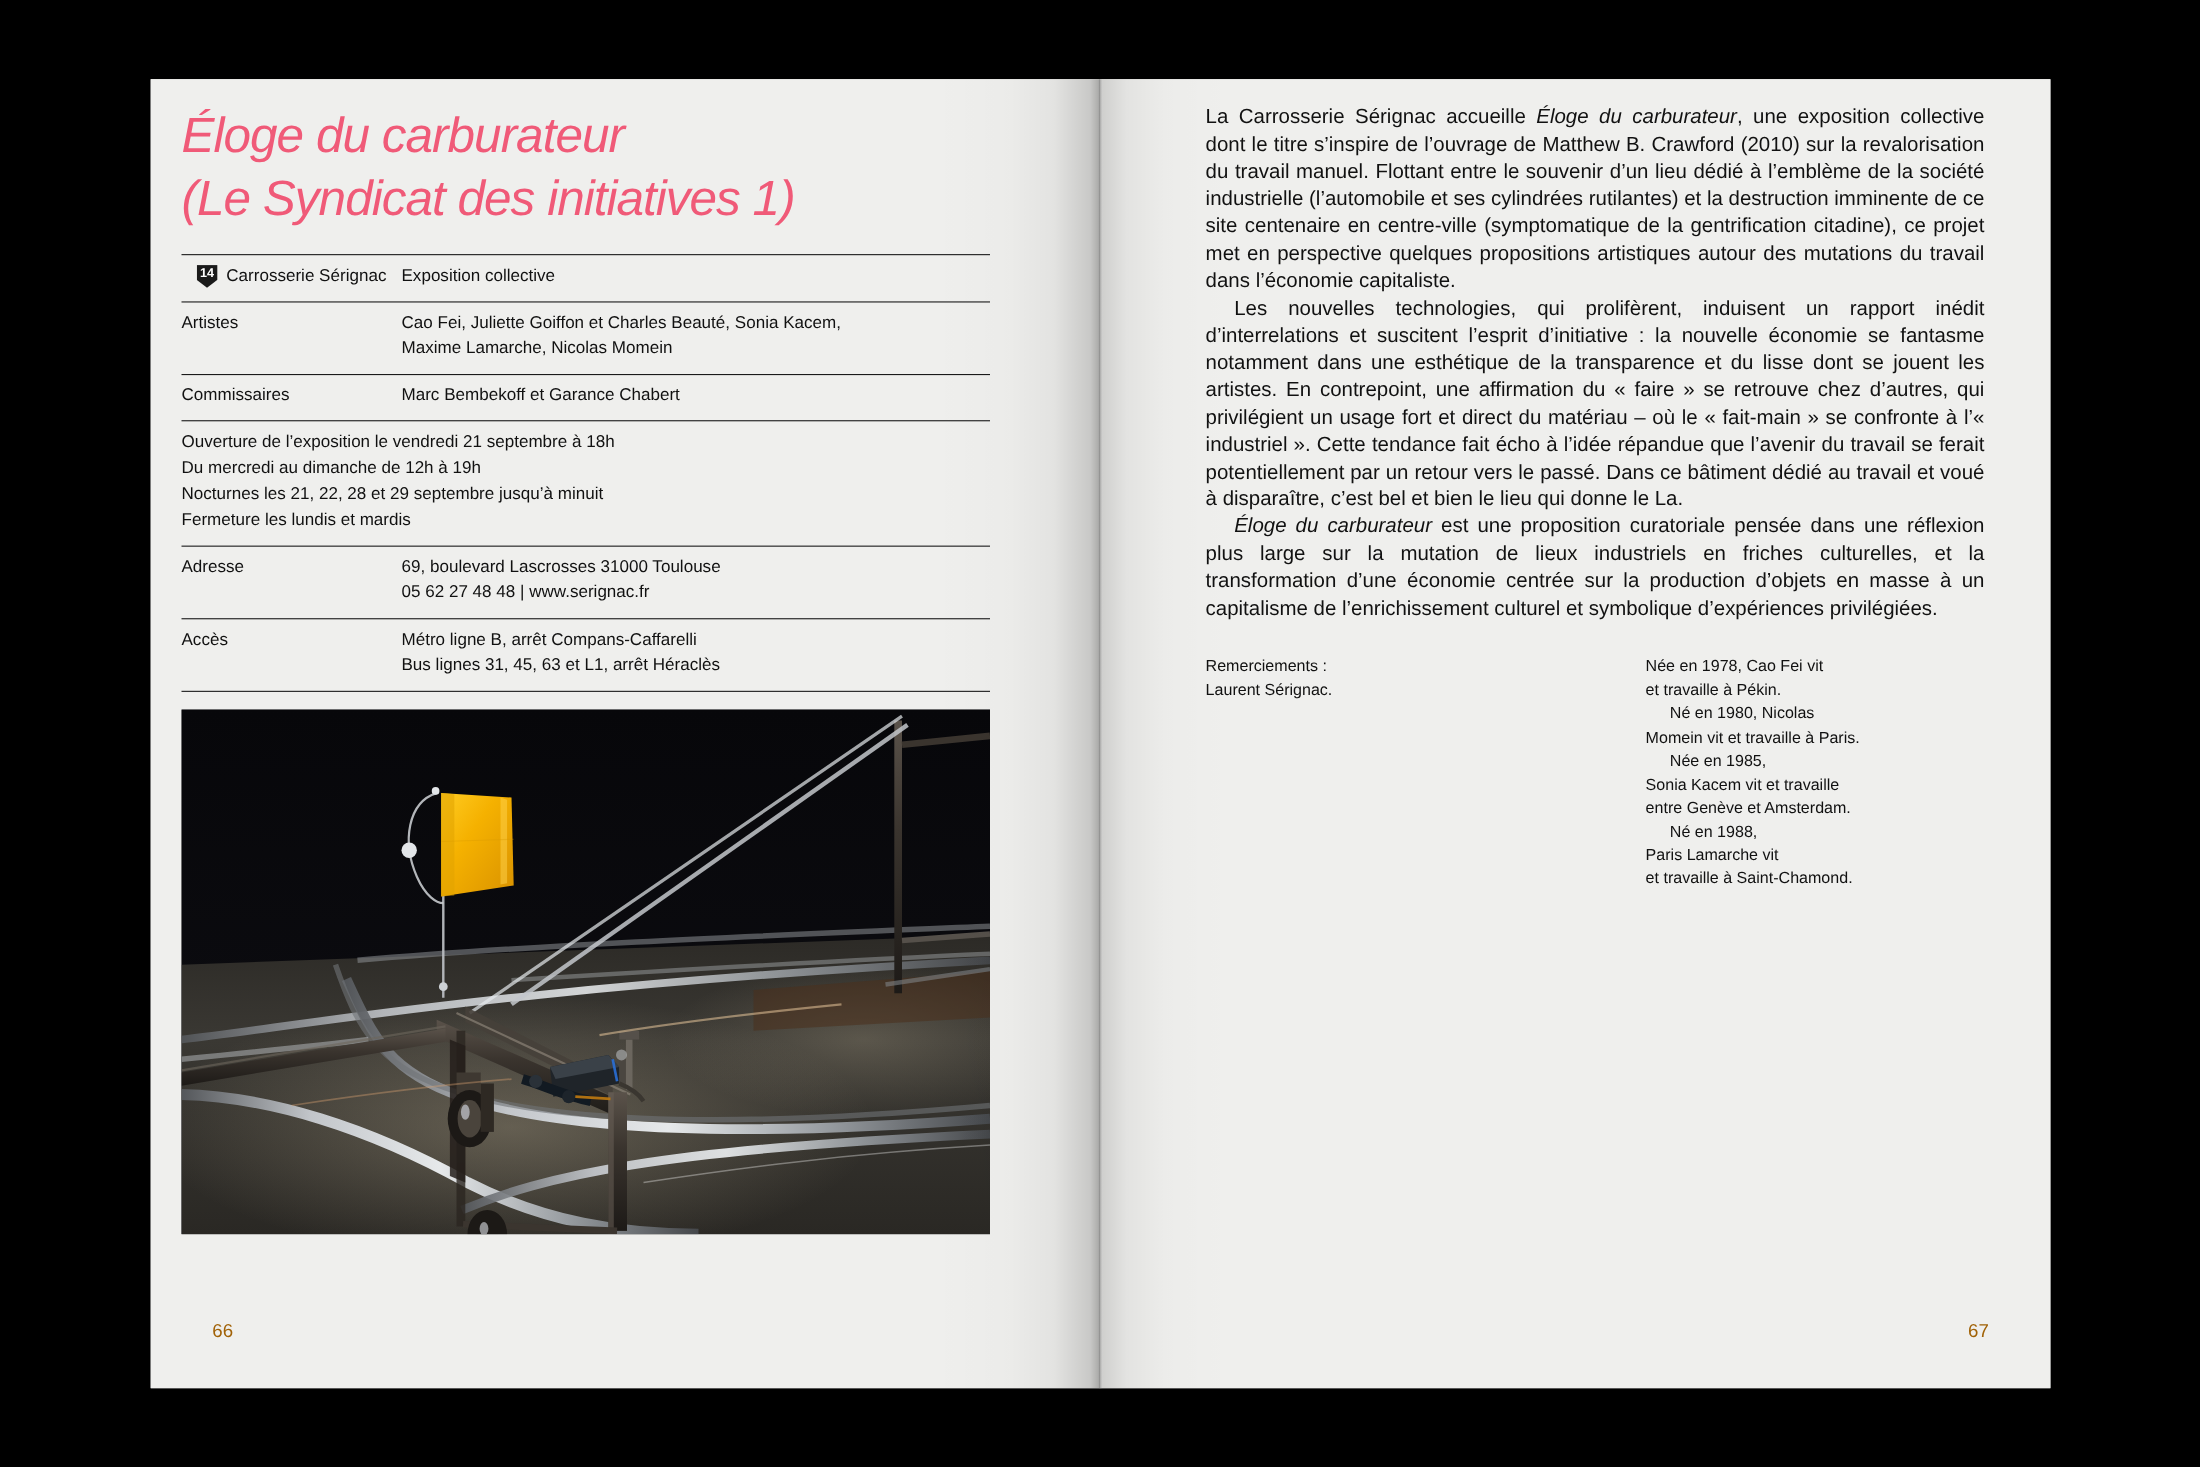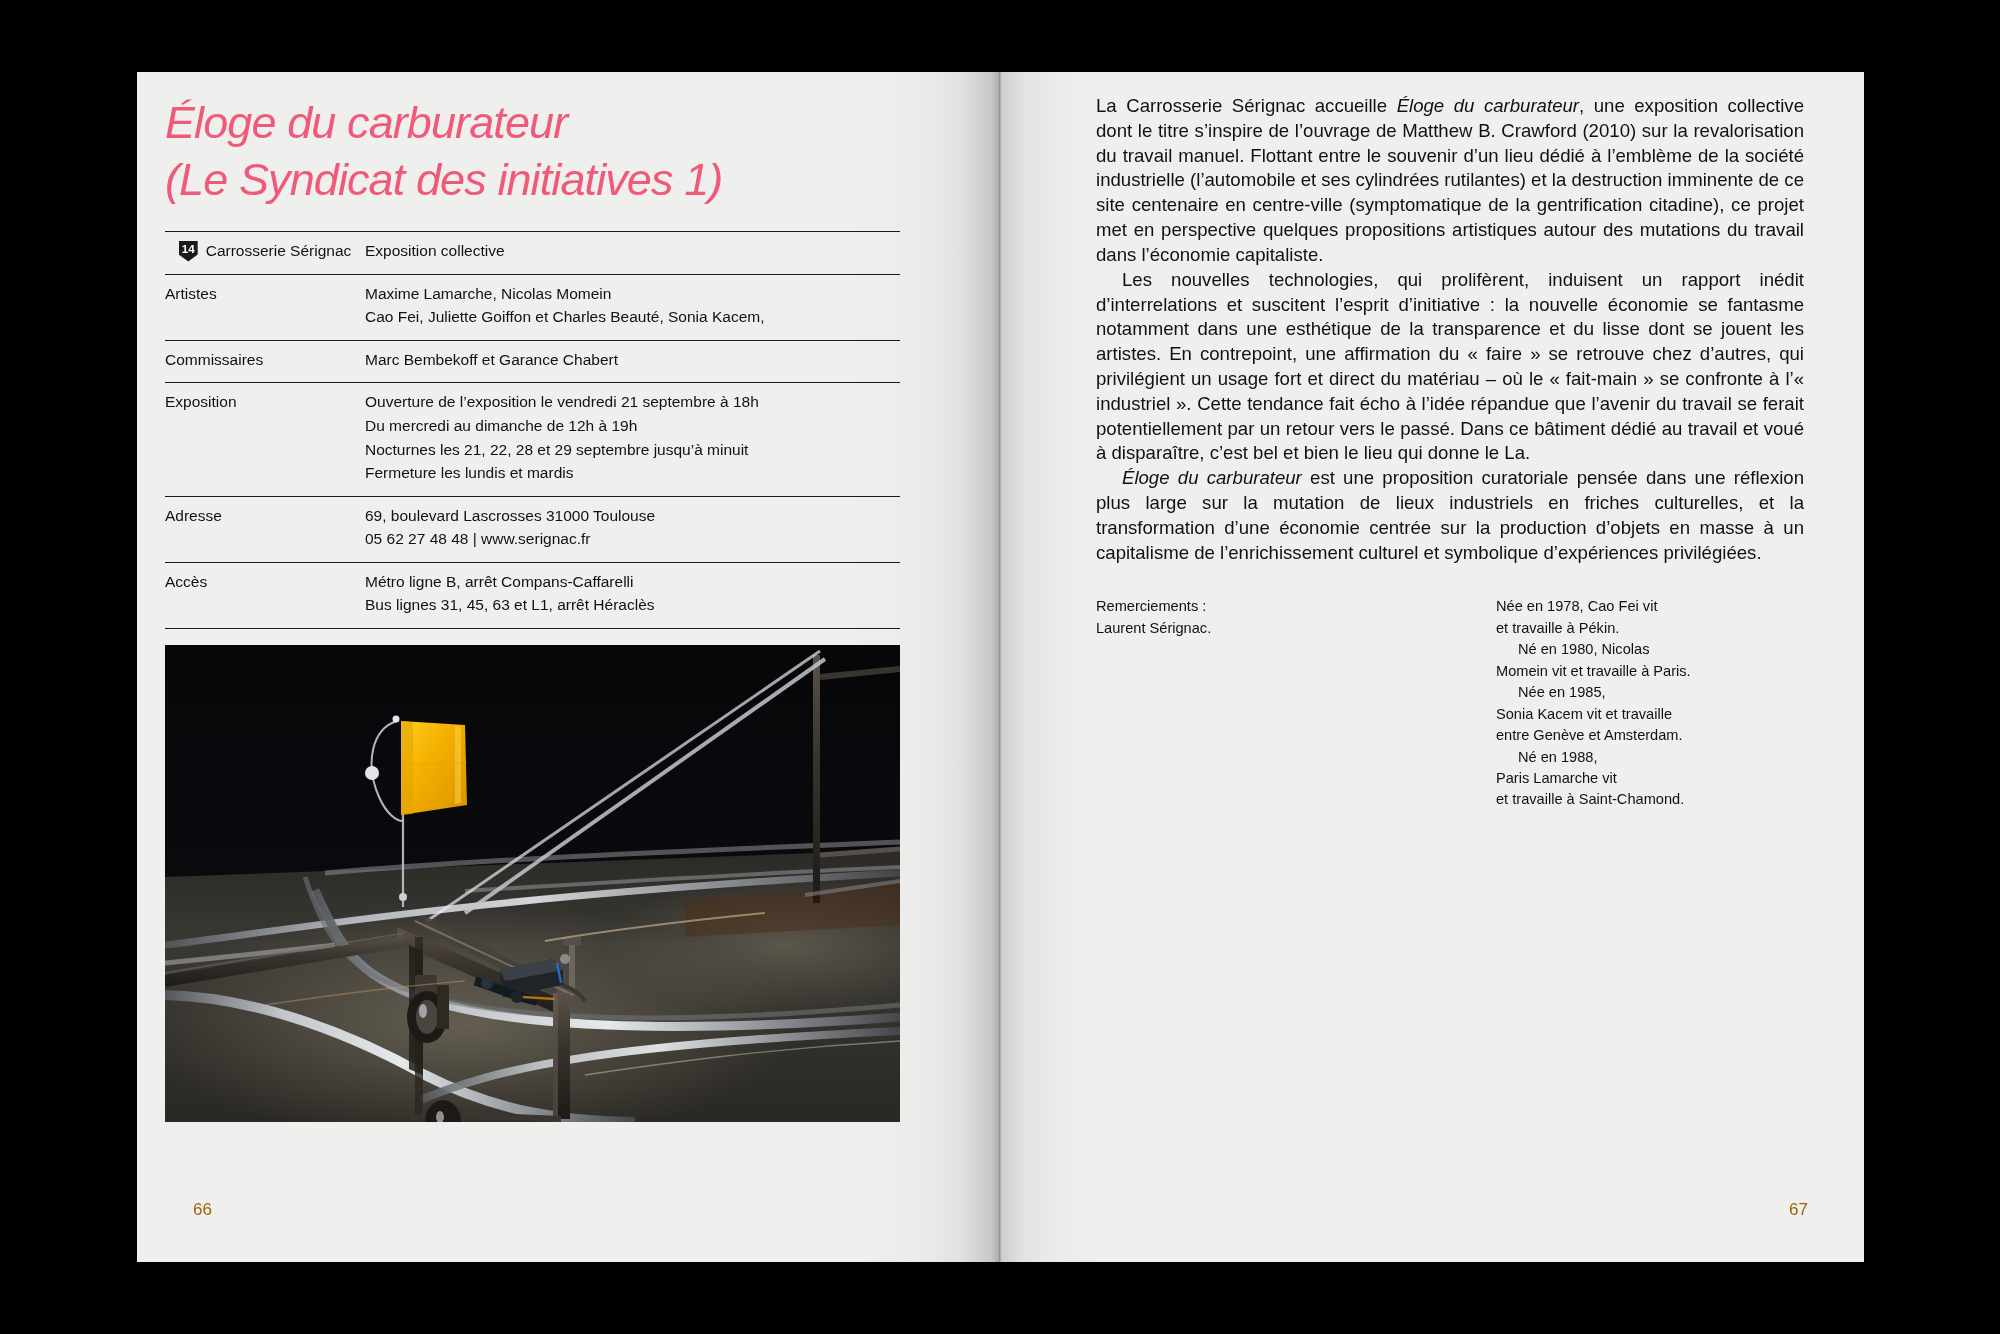--- a/index.html
+++ b/index.html
@@ -225,34 +225,33 @@
             <div class="info-label venue-cell">
               <span class="badge">14</span>
               <span>Carrosserie Sérignac</span>
             </div>
             <div class="info-value">Exposition collective</div>
           </div>
 
           <div class="info-row">
             <div class="info-label">Artistes</div>
             <div class="info-value">
+              <span class="vline">Cao Fei, Juliette Goiffon et Charles Beauté, Sonia Kacem,</span>
               <span class="vline">Maxime Lamarche, Nicolas Momein</span>
-              <span class="vline">Cao Fei, Juliette Goiffon et Charles Beauté, Sonia Kacem,</span>
             </div>
           </div>
 
           <div class="info-row">
             <div class="info-label">Commissaires</div>
             <div class="info-value">
               <span class="vline">Marc Bembekoff et Garance Chabert</span>
             </div>
           </div>
 
           <div class="info-row">
-            <div class="info-label">Exposition</div>
             <div class="info-value">
               <span class="vline">Ouverture de l’exposition le vendredi 21 septembre à 18h</span>
               <span class="vline">Du mercredi au dimanche de 12h à 19h</span>
               <span class="vline">Nocturnes les 21, 22, 28 et 29 septembre jusqu’à minuit</span>
               <span class="vline">Fermeture les lundis et mardis</span>
             </div>
           </div>
 
           <div class="info-row">
             <div class="info-label">Adresse</div>

